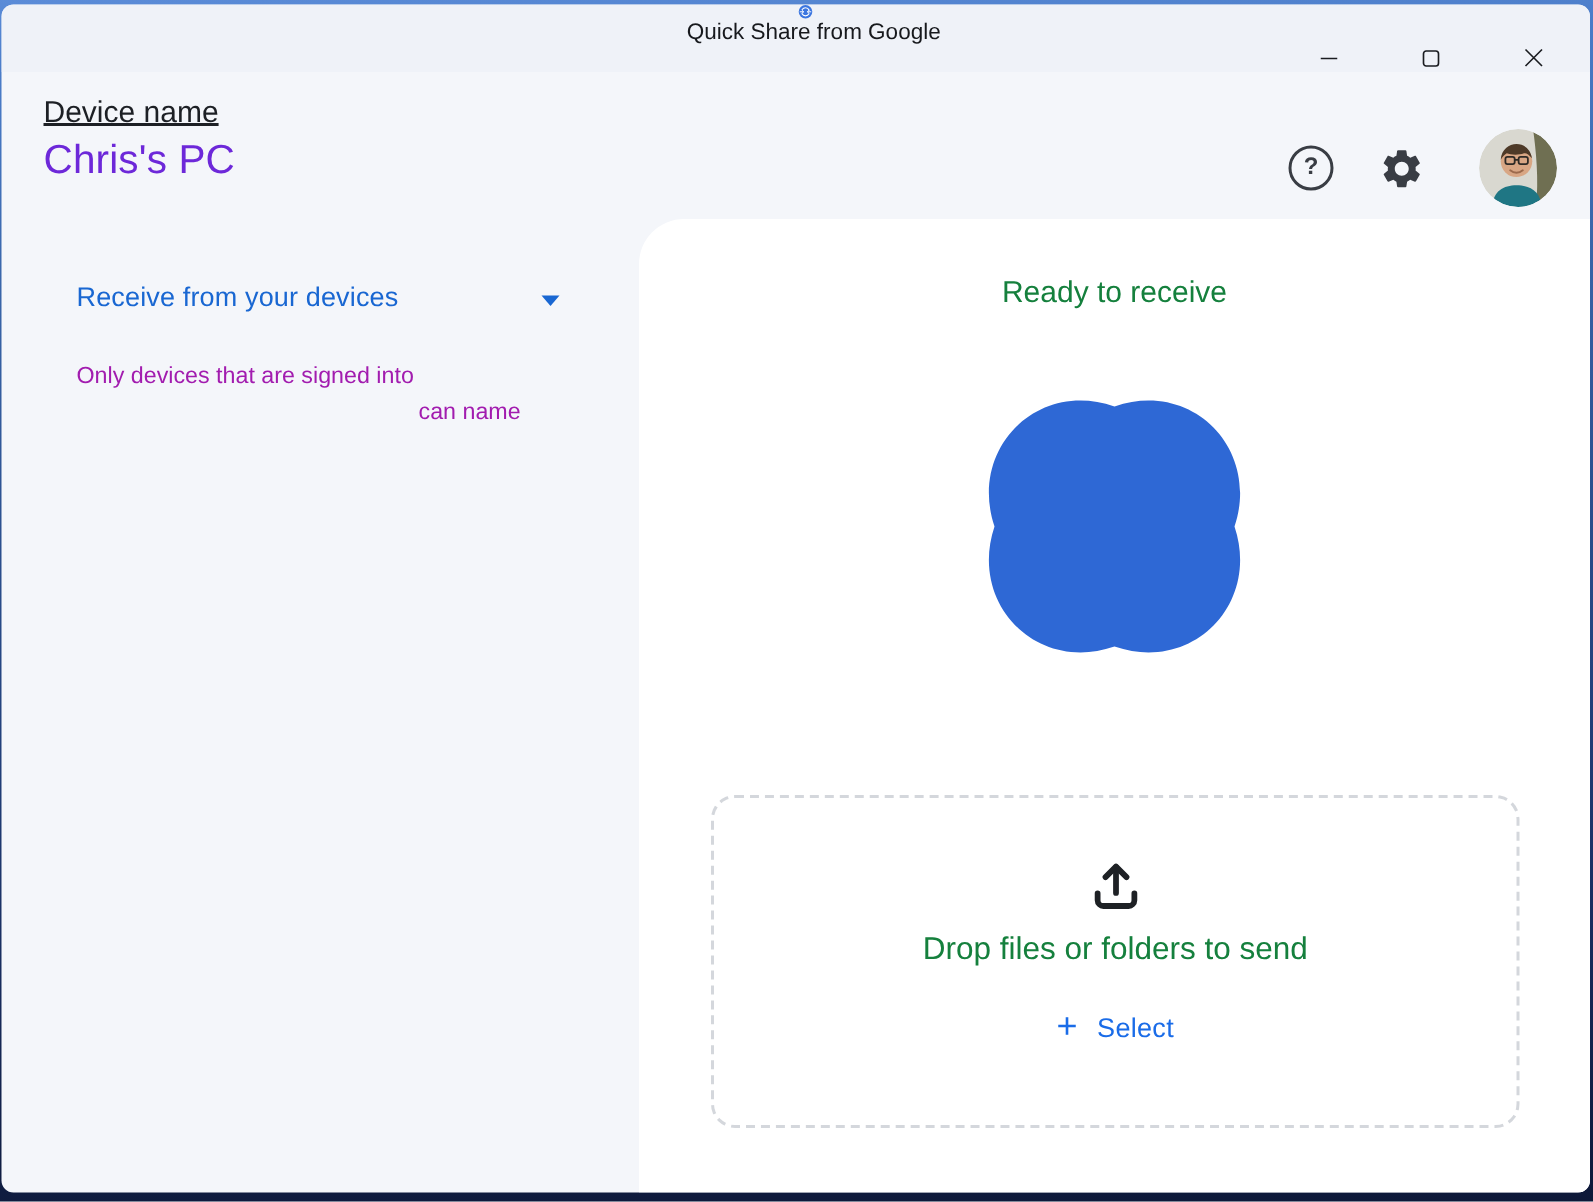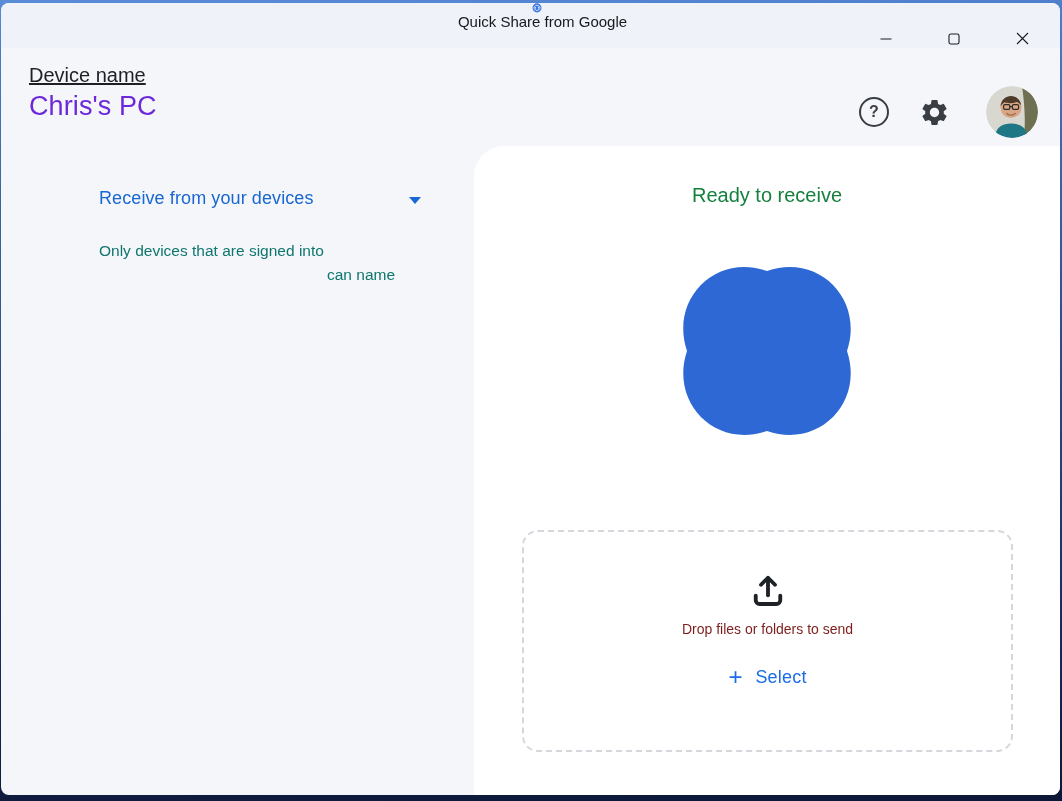--- a/index.html
+++ b/index.html
@@ -41,50 +41,50 @@
   .help-circle {
     width:30px; height:30px; border:2.2px solid #393d44; border-radius:50%;
     display:flex; align-items:center; justify-content:center;
     font-size:16px; font-weight:bold; color:#393d44; padding-bottom:1px;
   }
   .gear-btn svg { width:31px; height:31px; display:block; }
   .avatar-btn { margin-left:36px; }
   .avatar { width:52px; height:52px; border-radius:50%; display:block; }
 
   
-  .content { display:flex; height:calc(100% - 143px);margin-left:48px; }
+  .content { display:flex; height:calc(100% - 143px); }
 
   .sidebar { width:425px; padding:42px 40px 0 50px; flex-shrink:0; }
   .mode-row {
     display:flex; align-items:center; justify-content:space-between;
     width:322px; background:none; border:none; cursor:pointer; padding:0;
   }
   .mode-label { font-size:18px; color:#1967d2; letter-spacing:0.1px; }
   .caret-down {
     width:0; height:0; margin-top:3px;
     border-left:6.5px solid transparent; border-right:6.5px solid transparent;
     border-top:7px solid #1967d2;
   }
-  .sidebar-desc { margin-top:30px; width:322px; font-size:15.5px; line-height:24px; color:#0f766e; }
+  .sidebar-desc { margin-top:30px; width:322px; font-size:15.5px; line-height:24px; color:#a21caf; }
   .desc-line2 { padding-left:228px; white-space:nowrap; }
 
   .card {
     flex:1; background:#ffffff; border-top-left-radius:30px;
     position:relative; text-align:center;
   }
   .status-title { margin-top:38px; font-size:20px; color:#15803d; font-weight:400; }
   .blob { margin-top:52px; }
 
   .dropzone {
     position:absolute; left:48px; right:47px; top:384px; height:222px;
     border:2px dashed #d4d7dc; border-radius:16px;
     display:flex; flex-direction:column; align-items:center; padding-top:37px;
   }
   .upload-icon { width:42px; height:42px; display:block; }
-  .drop-message { margin-top:10px; font-size:14px; color:#7f1d1d; }
+  .drop-message { margin-top:10px; font-size:21px; color:#15803d; }
   .select-btn {
     margin-top:28px; display:flex; align-items:center; gap:13px;
     background:none; border:none; cursor:pointer; color:#1a6ce8;
   }
   .plus-glyph { font-size:24px; line-height:24px; font-weight:400; }
   .select-label { font-size:18px; font-weight:500; letter-spacing:0.2px; }
 </style>
 </head>
 <body>
 

